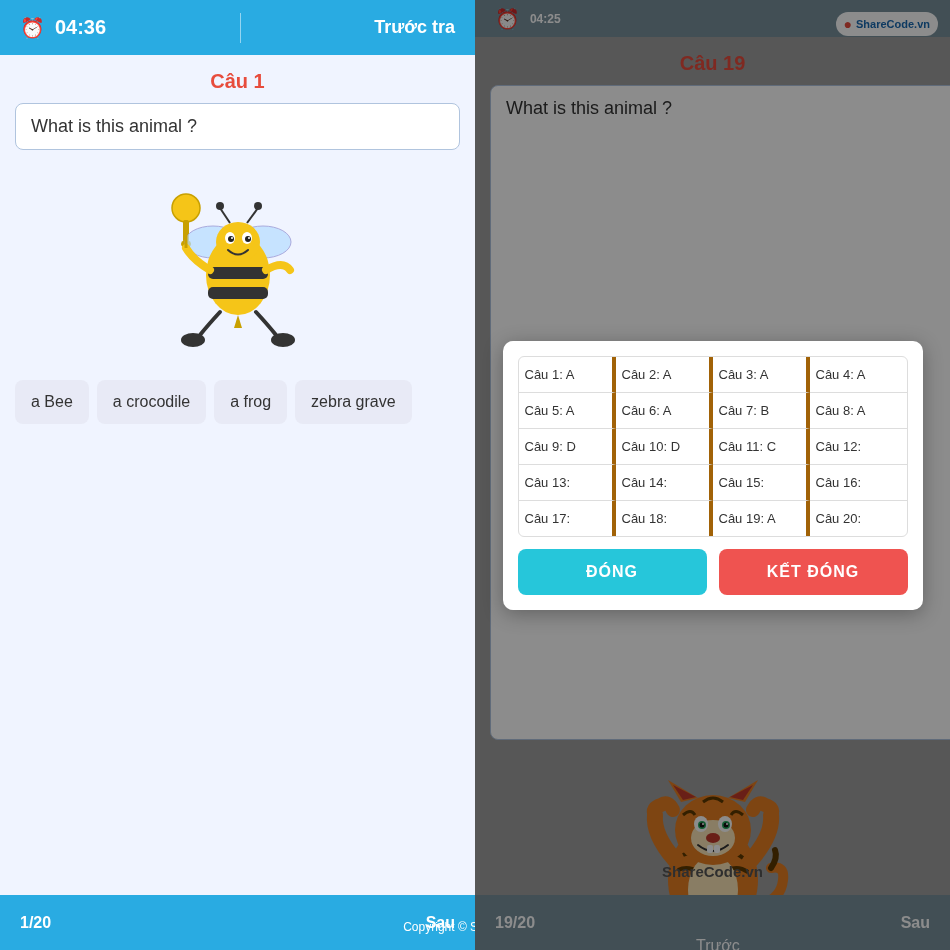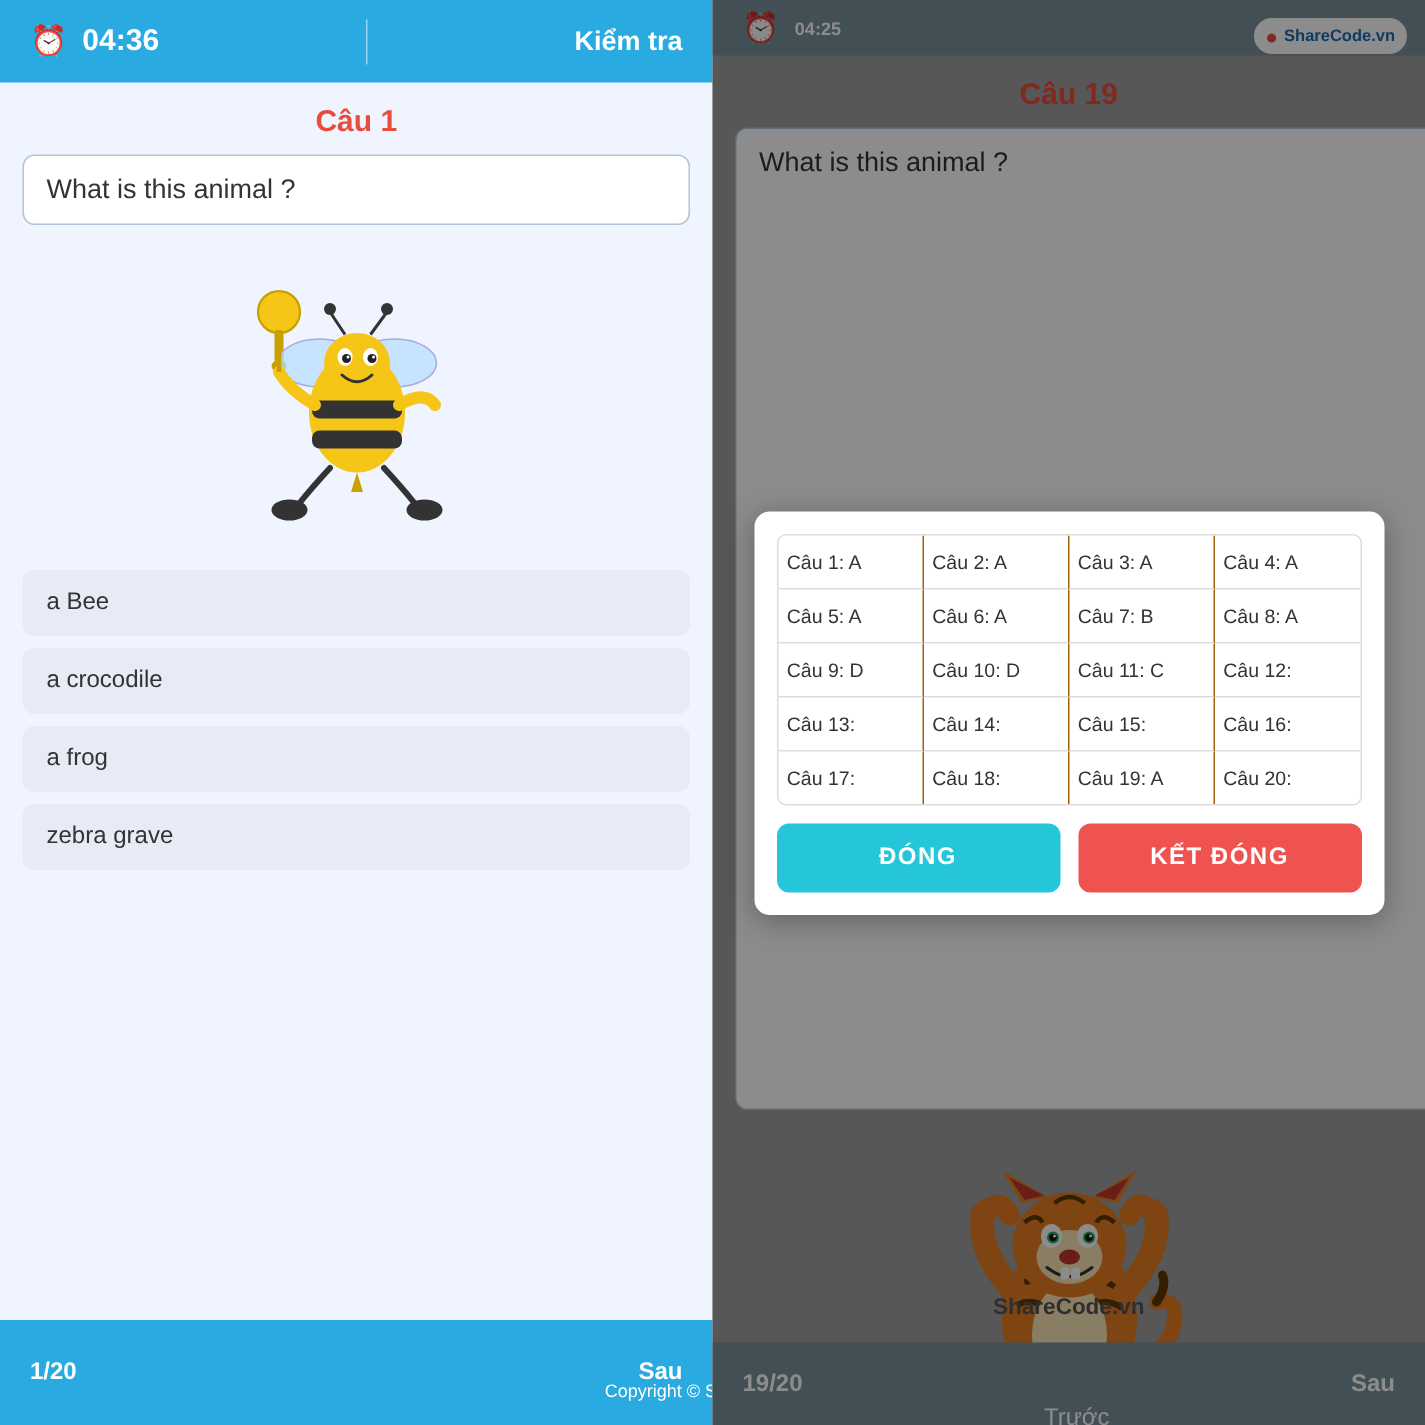--- a/index.html
+++ b/index.html
@@ -81,38 +81,37 @@
     .bee-container {
       width: 200px;
       height: 200px;
       display: flex;
       justify-content: center;
       align-items: center;
     }
 
     .answer-options {
       display: flex;
-      flex-direction: column;
       gap: 8px;
       margin: 10px 15px;
     }
 
     .answer-option {
       background: #e8eaf6;
       border-radius: 8px;
       padding: 13px 16px;
       font-size: 16px;
       color: #333;
       cursor: pointer;
     }
 
     .left-panel .footer {
       margin-top: auto;
       background: #29abe2;
-      height: 70px;
+      height: 55px;
       display: flex;
       align-items: center;
       justify-content: space-between;
       padding: 0 20px;
     }
 
     
     .right-panel {
       width: 475px;
       height: 950px;
@@ -186,21 +185,21 @@
       border: 1px solid #ddd;
       border-radius: 6px;
       overflow: hidden;
       margin-bottom: 12px;
     }
 
     .modal-cell {
       padding: 10px 6px;
       font-size: 13px;
       color: #333;
-      border-right: 1px solid #a16207;
+      border-right: 4px solid #a16207;
       border-bottom: 1px solid #ddd;
       text-align: left;
     }
 
     .modal-cell:nth-child(4n) {
       border-right: none;
     }
 
     .modal-cell:nth-last-child(-n+4) {
       border-bottom: none;
@@ -269,21 +268,21 @@
 </head>
 <body>
 
 <div class="left-panel">
   <div class="header">
     <div class="header-left">
       <span class="alarm-icon">⏰</span>
       <span>04:36</span>
     </div>
     <div class="header-divider"></div>
-    <div class="header-right">Kiểm tra</div>
+    <div class="header-right">Trước tra</div>
   </div>
 
   <div class="question-number">Câu 1</div>
 
   <div class="question-box">What is this animal ?</div>
 
   <div class="image-area">
     <div class="bee-container">
 
       <svg width="180" height="190" viewBox="0 0 180 190">

